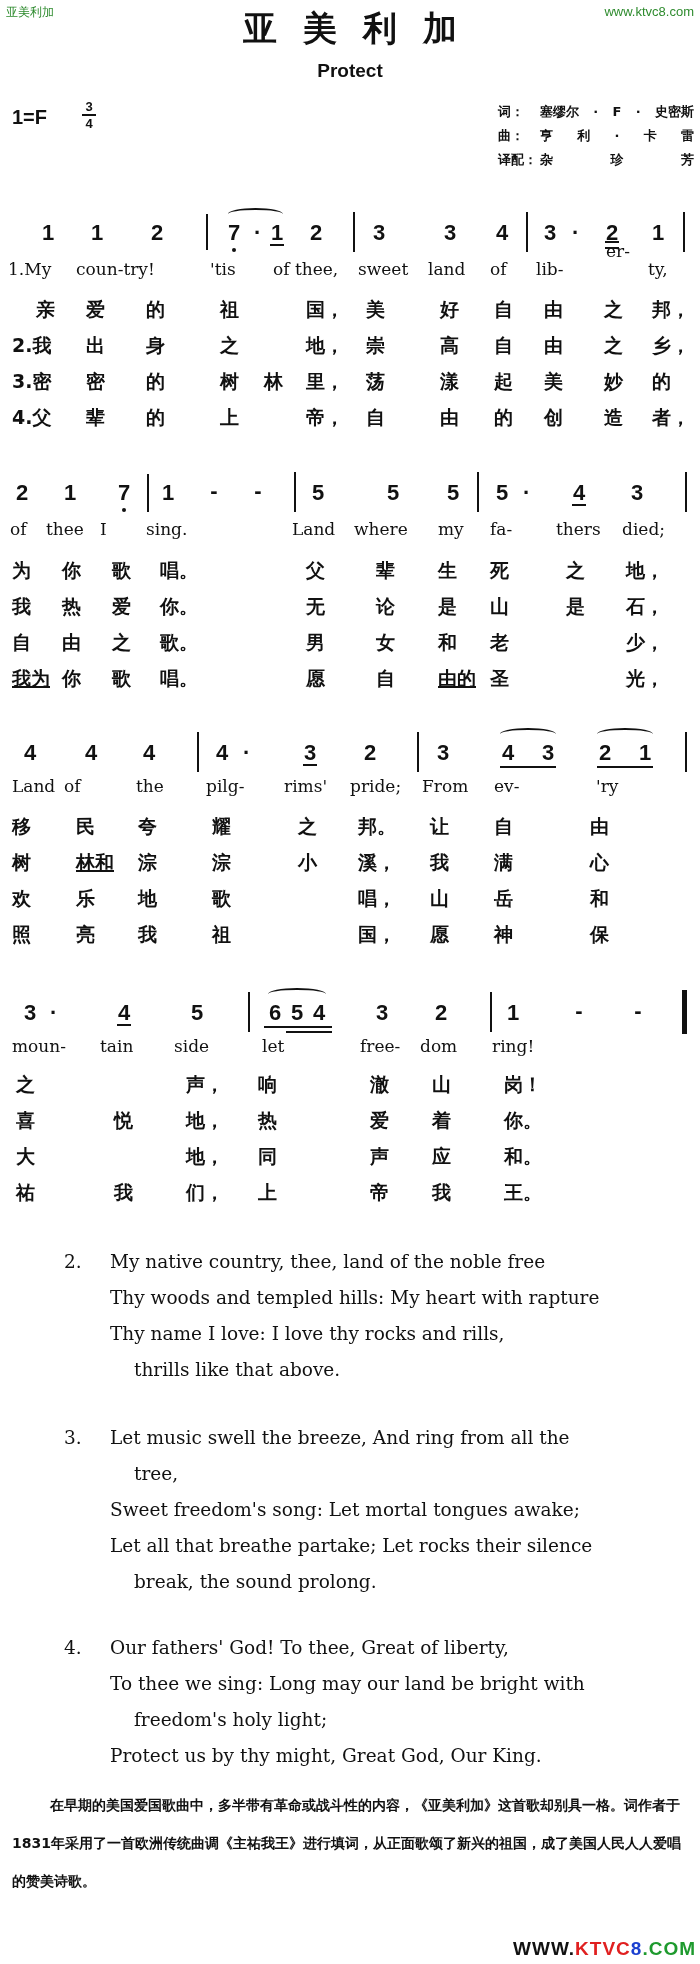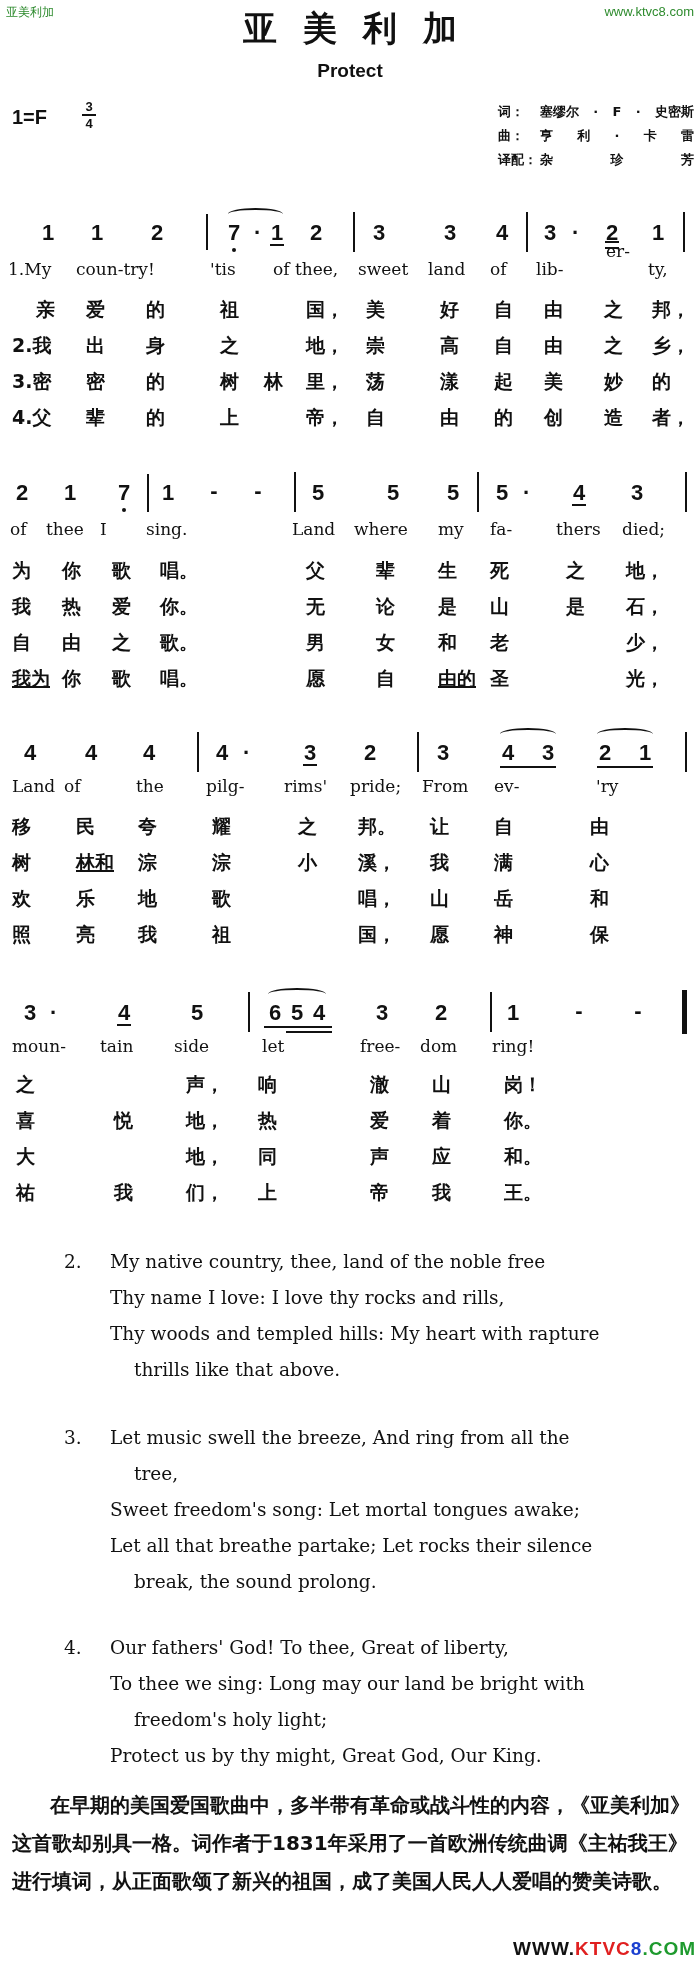--- a/index.html
+++ b/index.html
@@ -36,21 +36,21 @@
 
   .lyric-en { position: absolute; font-family: "DejaVu Serif", serif; font-size: 17px; }
   .lyric-cn { position: absolute; font-family: "DejaVu Sans", sans-serif; font-weight: bold; font-size: 19px; }
   .lyric-cn.ul { text-decoration: underline; text-decoration-thickness: 2px; }
 
   .verse { left: 64px; font-family: "DejaVu Serif", serif; font-size: 18.5px; line-height: 36px; }
   .verse-num { position: absolute; left: 0; }
   .verse-lines { position: absolute; left: 46px; }
   .verse-lines .indent { padding-left: 24px; }
 
-  .note-text { left: 12px; width: 680px; top: 1786px; font-family: "DejaVu Sans", sans-serif; font-weight: bold; font-size: 20px; line-height: 38px; white-space: normal; text-indent: 38px; }
+  .note-text { left: 12px; width: 680px; top: 1786px; font-family: "DejaVu Sans", sans-serif; font-weight: bold; font-size: 14px; line-height: 38px; white-space: normal; text-indent: 38px; }
   .watermark { right: 4px; top: 1938px; font-family: "Liberation Sans", sans-serif; font-weight: bold; font-size: 19px; letter-spacing: 1px; }
   .wm-a { color: #111; } .wm-b { color: #e02020; } .wm-c { color: #1a3fd0; } .wm-d { color: #1e9a2e; }
 </style>
 </head>
 <body>
 
 <div class="abs site-name">亚美利加</div>
 <div class="abs site-url">www.ktvc8.com</div>
 <div class="abs title">亚美利加</div>
 <div class="abs subtitle">Protect</div>
@@ -374,22 +374,22 @@
   <span class="lyric-cn" style="left:258px;top:1180px">上</span>
   <span class="lyric-cn" style="left:370px;top:1180px">帝</span>
   <span class="lyric-cn" style="left:432px;top:1180px">我</span>
   <span class="lyric-cn" style="left:504px;top:1180px">王。</span>
 </div>
 
 <div class="abs verse" style="top:1244px">
   <span class="verse-num">2.</span>
   <div class="verse-lines">
     <div>My native country, thee, land of the noble free</div>
+    <div>Thy woods and templed hills: My heart with rapture</div>
     <div>Thy name I love: I love thy rocks and rills,</div>
-    <div>Thy woods and templed hills: My heart with rapture</div>
     <div class="indent">thrills like that above.</div>
   </div>
 </div>
 
 <div class="abs verse" style="top:1420px">
   <span class="verse-num">3.</span>
   <div class="verse-lines">
     <div>Let music swell the breeze, And ring from all the</div>
     <div class="indent">tree,</div>
     <div>Sweet freedom's song: Let mortal tongues awake;</div>

